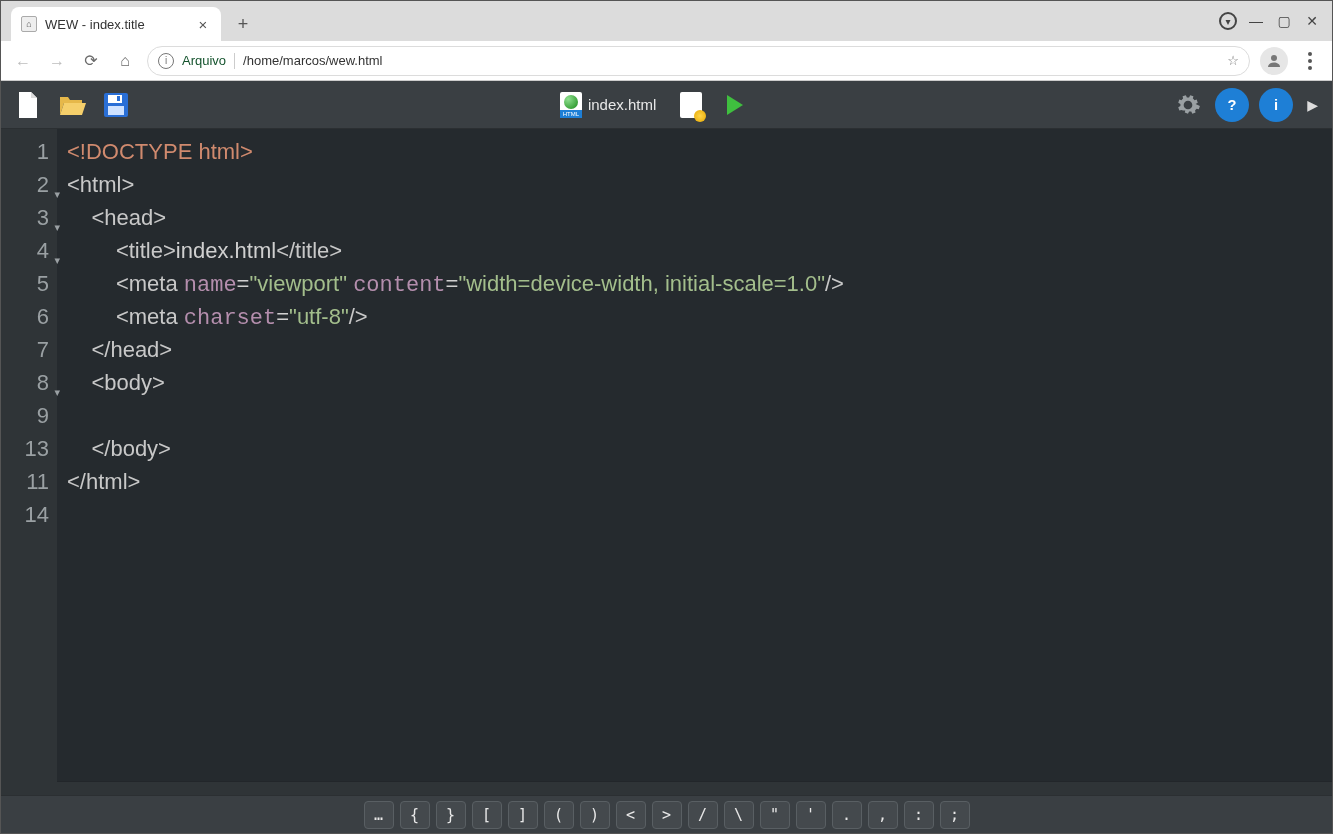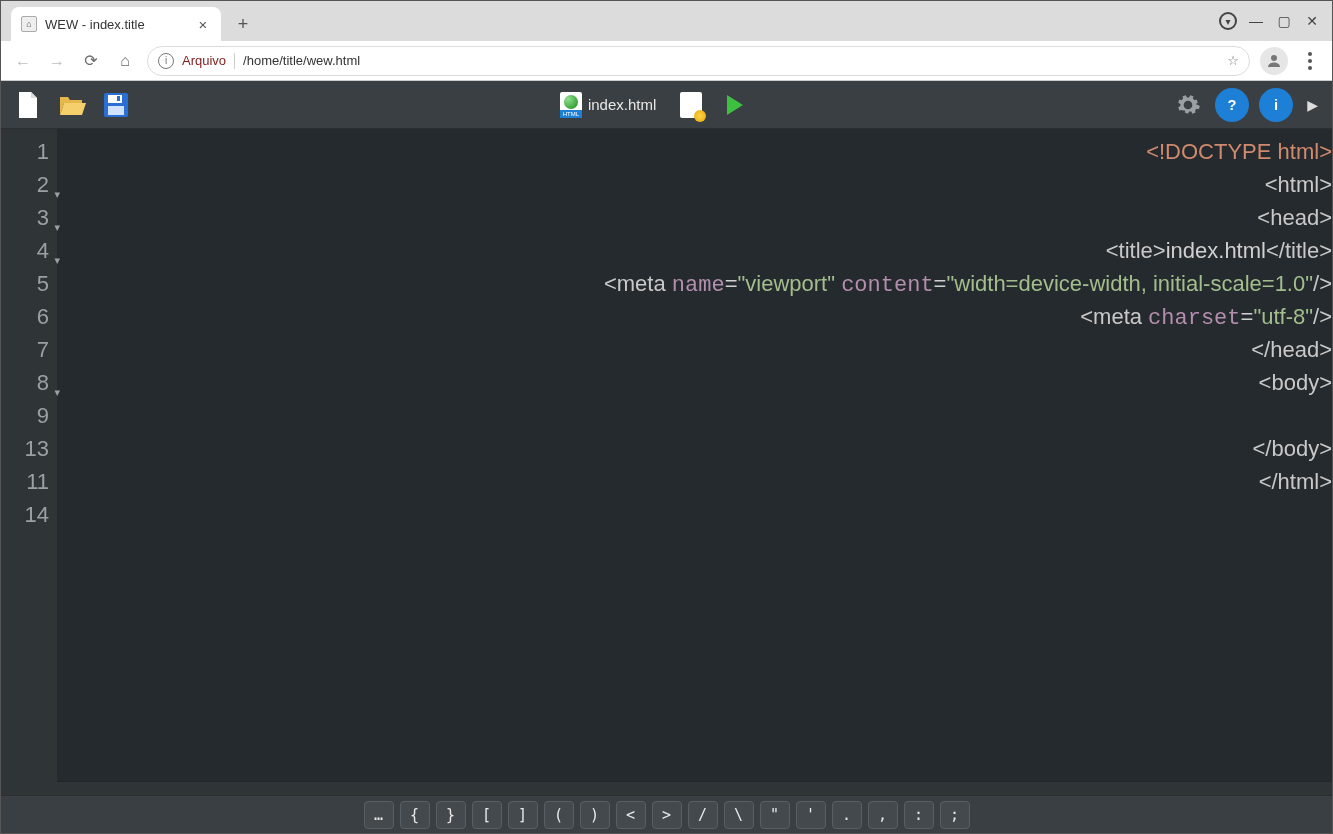--- a/index.html
+++ b/index.html
@@ -16,21 +16,21 @@
   .win-btn { width:24px; height:24px; display:flex; align-items:center; justify-content:center; font-size:14px; color:#444; cursor:pointer;}
   .chevron-circle { width:18px; height:18px; border:2px solid #444; border-radius:50%; display:flex; align-items:center; justify-content:center;}
   .chevron-circle::after{content:"▾"; font-size:10px; color:#444;}
 
   
   .url-bar { height:40px; background:#fff; border-bottom:1px solid #ccc; display:flex; align-items:center; padding:0 10px; gap:10px; }
   .nav-btn { width:24px; height:24px; display:flex; align-items:center; justify-content:center; color:#6b6b6b; cursor:pointer;}
   .nav-btn.disabled{ color:#bdbdbd; }
   .addr { flex:1; height:30px; border:1px solid #dcdcdc; border-radius:15px; display:flex; align-items:center; padding:0 10px; font-size:13px; color:#333; gap:8px;}
   .addr .info { width:16px; height:16px; border:1.5px solid #777; border-radius:50%; display:flex; align-items:center; justify-content:center; font-size:10px; color:#777;}
-  .addr .scheme { color:#7f1d1d; }
+  .addr .scheme { color:#14532d; }
   .addr .sep { width:1px; height:16px; background:#ccc;}
   .addr .star { margin-left:auto; color:#777;}
   .avatar-btn { width:28px; height:28px; border-radius:50%; background:#e6e6e6; display:flex; align-items:center; justify-content:center; }
   .menu-dots { width:20px; display:flex; flex-direction:column; align-items:center; gap:3px;}
   .menu-dots span{width:4px;height:4px;background:#555;border-radius:50%;}
 
   
   .content { flex:1; background:#84cc16; display:flex; flex-direction:column; min-height:0;}
   .app-toolbar { height:48px; background:#3a3f43; display:flex; align-items:center; padding:0 10px; gap:10px; border-bottom:1px solid #2b2f32;}
   .tool-btn { width:34px; height:34px; border-radius:4px; display:flex; align-items:center; justify-content:center; cursor:pointer;}
@@ -43,21 +43,21 @@
   .file-new-icon::after{content:""; position:absolute; right:-4px; bottom:-4px; width:12px; height:12px; background:radial-gradient(circle,#ffd54a,#e6a800); border-radius:50%;}
   .play-icon{width:0;height:0;border-left:16px solid #3fbf3f;border-top:10px solid transparent;border-bottom:10px solid transparent;}
   .right-tools{ display:flex; gap:10px; align-items:center;}
   .overflow-arrow{ color:#ddd; font-size:14px; padding:0 4px;}
 
   
   .editor { flex:1; display:flex; background:#252a2e; min-height:0; font-family: "DejaVu Sans Mono","Consolas",monospace; font-size:22px; line-height:33px;}
   .gutter { width:56px; background:#2f3437; color:#9aa0a3; text-align:right; padding:6px 8px 0 0; user-select:none;}
   .gutter .ln{ height:33px; position:relative;}
   .gutter .fold::after{ content:"▾"; font-size:11px; color:#9aa0a3; position:absolute; right:-11px; top:10px;}
-  .code { flex:1; padding:6px 0 0 10px; color:#d0d0d0; white-space:pre;text-align:right;}
+  .code { flex:1; padding:6px 0 0 10px; color:#d0d0d0; white-space:pre;}
   .code .row{ height:33px;}
   .c-doctype{ color:#d08a6e;}
   .c-tag{ color:#c8c8c8;}
   .c-attr{ color:#b48ead;font-family:Liberation Mono, monospace;}
   .c-str{ color:#a3be8c;}
   .code-wrap{ flex:1; position:relative; overflow:hidden;}
   .scroll-x{ position:absolute; bottom:0; left:0; right:0; height:14px; background:#2f3437; border-top:1px solid #22262a;}
   .scroll-thumb{ position:absolute; top:2px; left:0; width:90px; height:10px; }
 
   
@@ -88,21 +88,21 @@
 
   <div class="url-bar">
     <div class="nav-btn disabled">←</div>
     <div class="nav-btn disabled">→</div>
     <div class="nav-btn">⟳</div>
     <div class="nav-btn">⌂</div>
     <div class="addr">
       <span class="info">i</span>
       <span class="scheme">Arquivo</span>
       <span class="sep"></span>
-      <span>/home/title/wew.html</span>
+      <span>/home/marcos/wew.html</span>
       <span class="star">☆</span>
     </div>
     <div class="avatar-btn">
       <svg width="18" height="18" viewBox="0 0 24 24">
           <circle cx="12" cy="8" r="4" fill="#777"></circle>
           <path d="M4 20c0-4 4-6 8-6s8 2 8 6" fill="#777"></path>
         </svg>
     </div>
     <div class="nav-btn">
       <div class="menu-dots">

